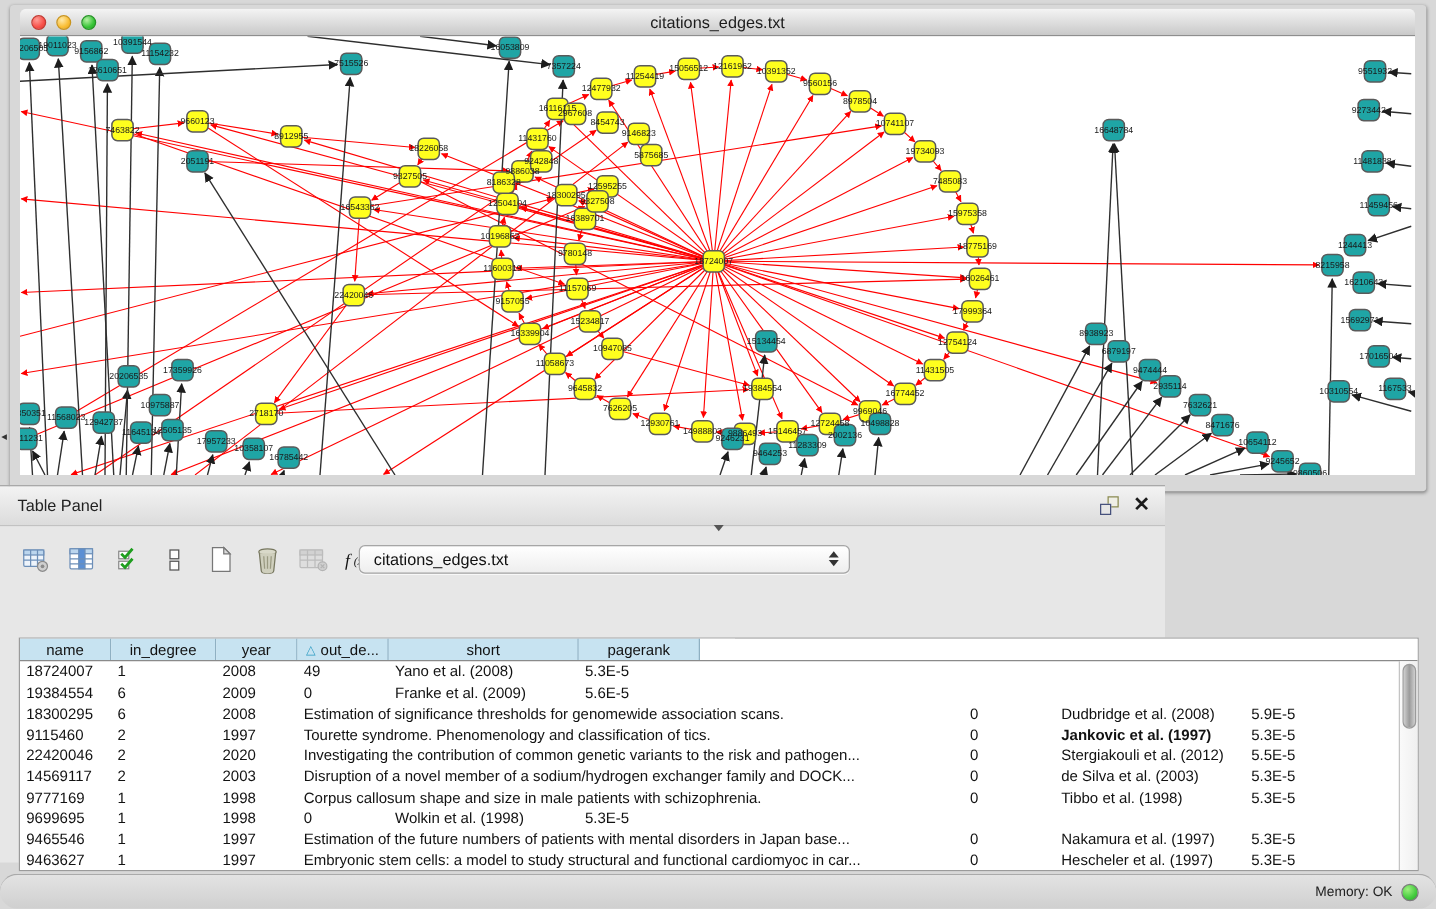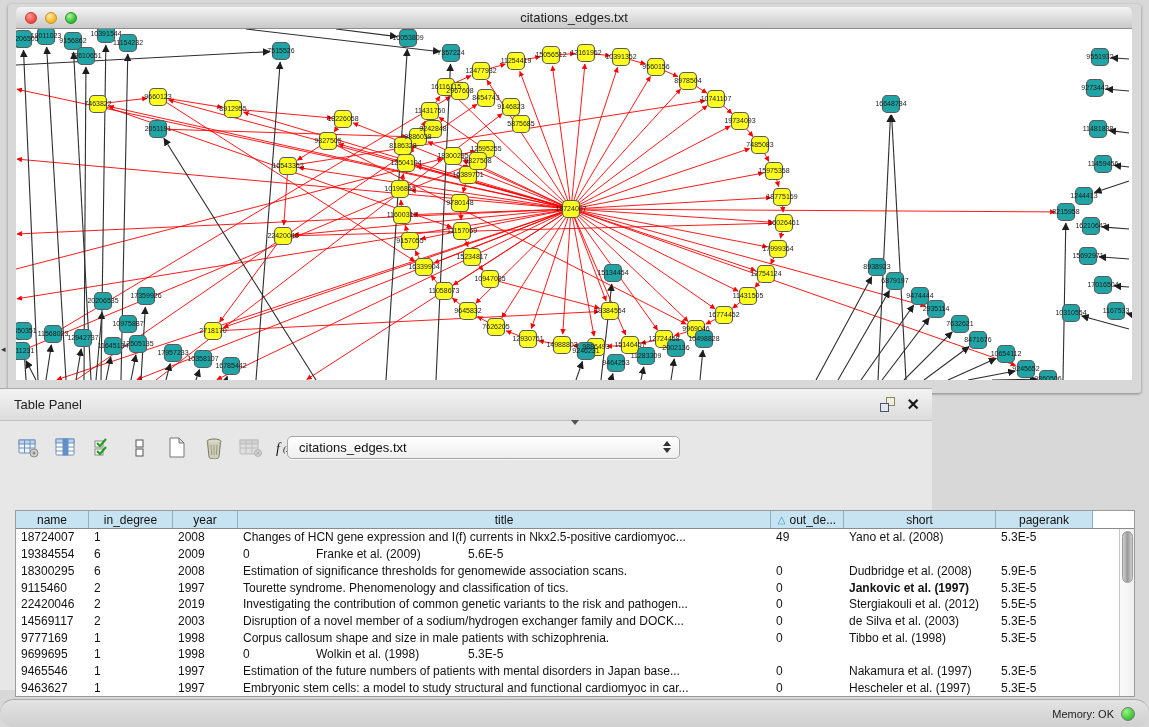--- a/index.html
+++ b/index.html
@@ -594,42 +594,38 @@
       <div id="tbl-head">
           <div class="hcell" style="width: 73px;">
             <span>name</span>
           </div>
           <div class="hcell" style="width: 84px;">
             <span>in_degree</span>
           </div>
           <div class="hcell" style="width: 65px;">
             <span>year</span>
           </div>
-          <div class="hcell" style="width: 533px;">
-            <span>title</span>
-          </div>
           <div class="hcell" style="width: 73px;">
             <span class="sort-tri">△</span>
             <span>out_de...</span>
           </div>
           <div class="hcell" style="width: 152px;">
             <span>short</span>
           </div>
           <div class="hcell" style="width: 97px;">
             <span>pagerank</span>
           </div>
           <div class="hcell" style="width: 28px; background: rgb(255, 255, 255); border-right: none;"></div>
         </div>
       <div id="tbl-rows">
         <div id="rows-col">
             <div class="trow">
               <div class="tcell" style="width: 73px;">18724007</div>
               <div class="tcell" style="width: 84px;">1</div>
               <div class="tcell" style="width: 65px;">2008</div>
-              <div class="tcell" style="width: 533px;">Changes of HCN gene expression and I(f) currents in Nkx2.5-positive cardiomyoc...</div>
               <div class="tcell" style="width: 73px;">49</div>
               <div class="tcell" style="width: 152px;">Yano et al. (2008)</div>
               <div class="tcell" style="width: 97px;">5.3E-5</div>
             </div>
             <div class="trow">
               <div class="tcell" style="width: 73px;">19384554</div>
               <div class="tcell" style="width: 84px;">6</div>
               <div class="tcell" style="width: 65px;">2009</div>
               <div class="tcell" style="width: 73px;">0</div>
               <div class="tcell" style="width: 152px;">Franke et al. (2009)</div>
@@ -649,21 +645,21 @@
               <div class="tcell" style="width: 84px;">2</div>
               <div class="tcell" style="width: 65px;">1997</div>
               <div class="tcell" style="width: 533px;">Tourette syndrome. Phenomenology and classification of tics.</div>
               <div class="tcell" style="width: 73px;">0</div>
               <div class="tcell" style="width: 152px; font-weight: bold;">Jankovic et al. (1997)</div>
               <div class="tcell" style="width: 97px;">5.3E-5</div>
             </div>
             <div class="trow">
               <div class="tcell" style="width: 73px;">22420046</div>
               <div class="tcell" style="width: 84px;">2</div>
-              <div class="tcell" style="width: 65px;">2019</div>
+              <div class="tcell" style="width: 65px;">2020</div>
               <div class="tcell" style="width: 533px;">Investigating the contribution of common genetic variants to the risk and pathogen...</div>
               <div class="tcell" style="width: 73px;">0</div>
               <div class="tcell" style="width: 152px;">Stergiakouli et al. (2012)</div>
               <div class="tcell" style="width: 97px;">5.5E-5</div>
             </div>
             <div class="trow">
               <div class="tcell" style="width: 73px;">14569117</div>
               <div class="tcell" style="width: 84px;">2</div>
               <div class="tcell" style="width: 65px;">2003</div>
               <div class="tcell" style="width: 533px;">Disruption of a novel member of a sodium/hydrogen exchanger family and DOCK...</div>

